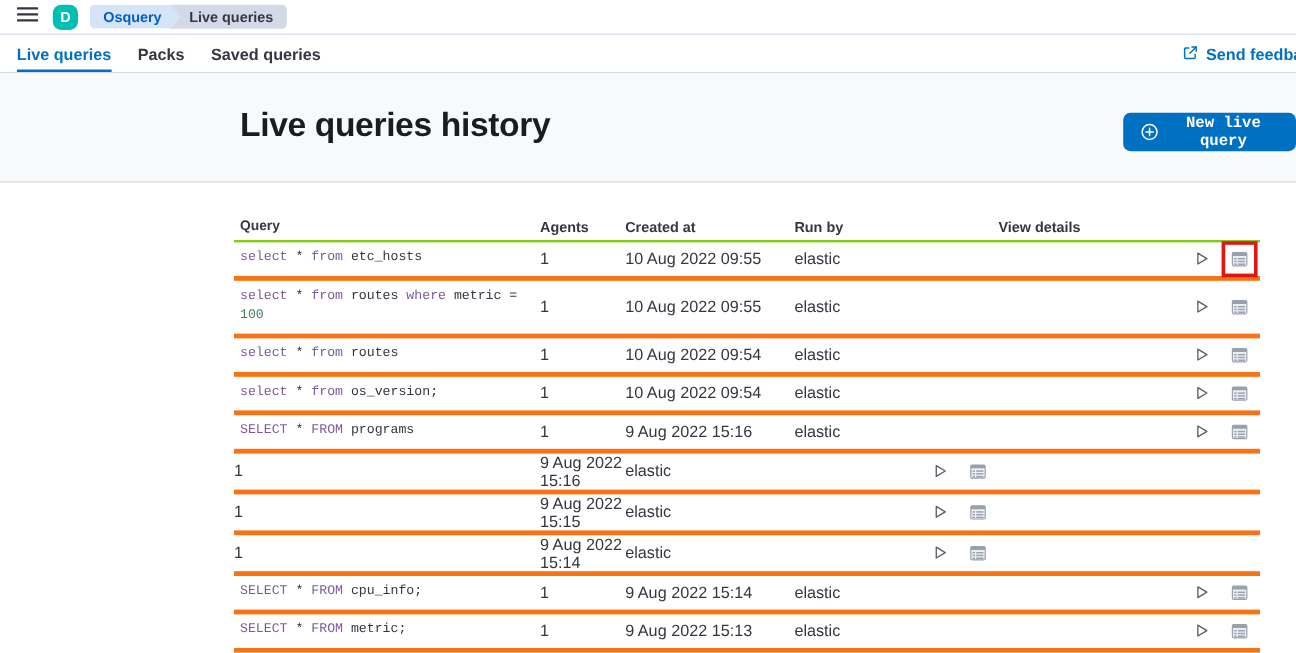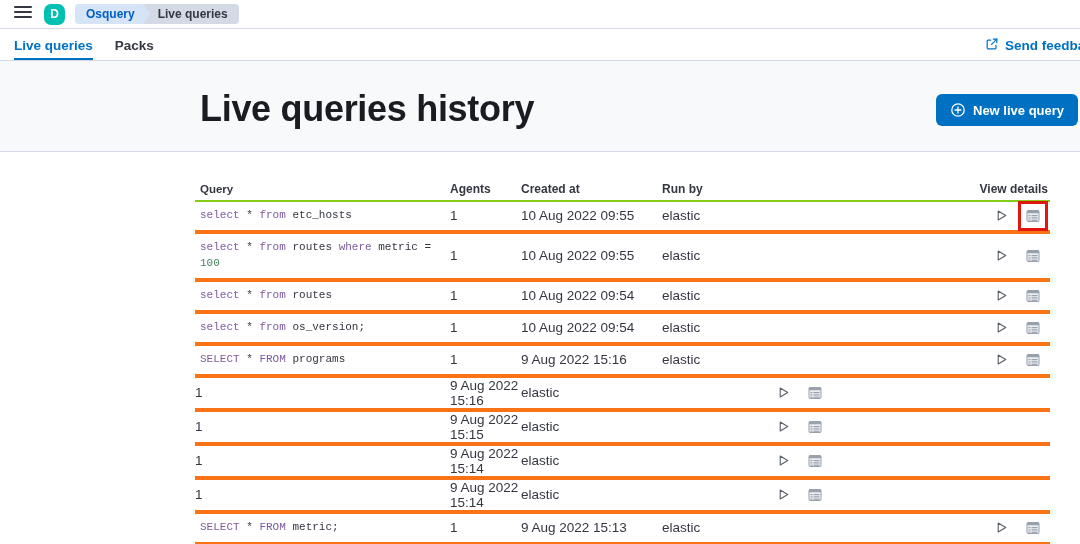--- a/index.html
+++ b/index.html
@@ -59,26 +59,26 @@
     white-space: nowrap;
   }
 
   
   .pageheader {
     position: absolute; top: 61px; left: 0; right: 0; height: 91px;
     background: #f8f9fb; border-bottom: 1px solid #d3dae6;
   }
   .page-title {
     position: absolute; left: 200px; top: 27px;
-    font-size: 36px; font-weight: 700; color: #1a1c21; letter-spacing: -0.3px;
+    font-size: 28px; font-weight: 700; color: #1a1c21; letter-spacing: -0.3px;
   }
   .new-query-btn {
     position: absolute; left: 936px; top: 33px; height: 32px;
     background: #0071c2; color: #fff; border: none; border-radius: 6px;
-    font-family: Liberation Sans, sans-serif; font-size: 13px; font-weight: 600;
+    font-family: Liberation Mono, monospace; font-size: 13px; font-weight: 600;
     display: flex; align-items: center; gap: 7px; padding: 0 14px; cursor: pointer;
   }
 
   
   .lq-table { position: absolute; top: 152px; left: 195px; width: 855px; }
   .trow {
     display: grid;
     grid-template-columns: 255px 71px 141px 170px 1fr;
     align-items: center;
     border-bottom: 4px solid #f97316;
@@ -90,21 +90,21 @@
   }
   .thead .cell { font-size: 12px; font-weight: 700; color: #343741; }
   .cell { font-size: 13.5px; color: #343741; }
   .cell.query {
     padding: 6px 8px 6px 5px;
     font-family: "Liberation Mono", monospace;
     font-size: 11px; line-height: 1.45; color: #343741;
   }
   .thead .cell.query { font-family: "Liberation Sans", sans-serif; font-size: 11.5px; padding: 0 0 0 5px; }
   .cell.actions { display: flex; justify-content: flex-end; align-items: center; gap: 14px; padding-right: 8px; }
-  .thead .cell.actions { text-align: right; display: block; padding-right: 2px; }
+  .thead .cell.actions { display: block; padding-right: 2px; }
   .tok-kw { color: #7c5a9e; }
   .tok-num { color: #44835f; }
   .tok-t { color: #343741; }
   .icon-btn {
     background: none; border: none; padding: 0; cursor: pointer;
     display: flex; align-items: center; justify-content: center;
     width: 18px; height: 18px; position: relative;
   }
   .icon-btn.highlighted::after {
     content: ""; position: absolute; left: -6px; top: -6px; right: -6px; bottom: -6px;
@@ -125,20 +125,21 @@
   <div class="avatar">D</div>
   <div class="breadcrumbs">
     <div class="crumb first">Osquery</div>
     <div class="crumb last">Live queries</div>
   </div>
 </div>
 
 <div class="tabbar">
   <div class="tab active">Live queries</div>
   <div class="tab">Packs</div>
+  <div class="tab">Saved queries</div>
 </div>
 <div class="feedback">
   <span>
     <svg width="14" height="14" viewBox="0 0 16 16" fill="none" stroke="#0071c2" stroke-width="1.4" stroke-linecap="round" stroke-linejoin="round">
         <path d="M6.5 3.5H3.5a1 1 0 0 0-1 1v8a1 1 0 0 0 1 1h8a1 1 0 0 0 1-1V9.5"></path>
         <path d="M9.5 2.5h4v4"></path>
         <path d="M13.5 2.5 7.5 8.5"></path>
       </svg>
   </span>
   <span>Send feedback</span>
@@ -405,20 +406,21 @@
                   <rect x="6.5" y="9.3" width="6" height="1.2"></rect>
                   <rect x="3.5" y="11.6" width="2" height="1.2"></rect>
                   <rect x="6.5" y="11.6" width="6" height="1.2"></rect>
                 </g>
               </svg>
             </span>
           </button>
         </div>
       </div>
       <div class="trow">
+        <div class="cell query"><span class="tok-kw">SELECT</span><span class="tok-t"> * </span><span class="tok-kw">FROM</span><span class="tok-t"> cpu_info;</span></div>
         <div class="cell">1</div>
         <div class="cell">9 Aug 2022 15:14</div>
         <div class="cell">elastic</div>
         <div class="cell actions">
           <button class="icon-btn">
             <span style="display:flex">
               <svg width="15" height="15" viewBox="0 0 16 16" fill="none" stroke="#5a6069" stroke-width="1.2" stroke-linejoin="round">
                 <path d="M4.5 3.2 12.5 8 4.5 12.8Z"></path>
               </svg>
             </span>

